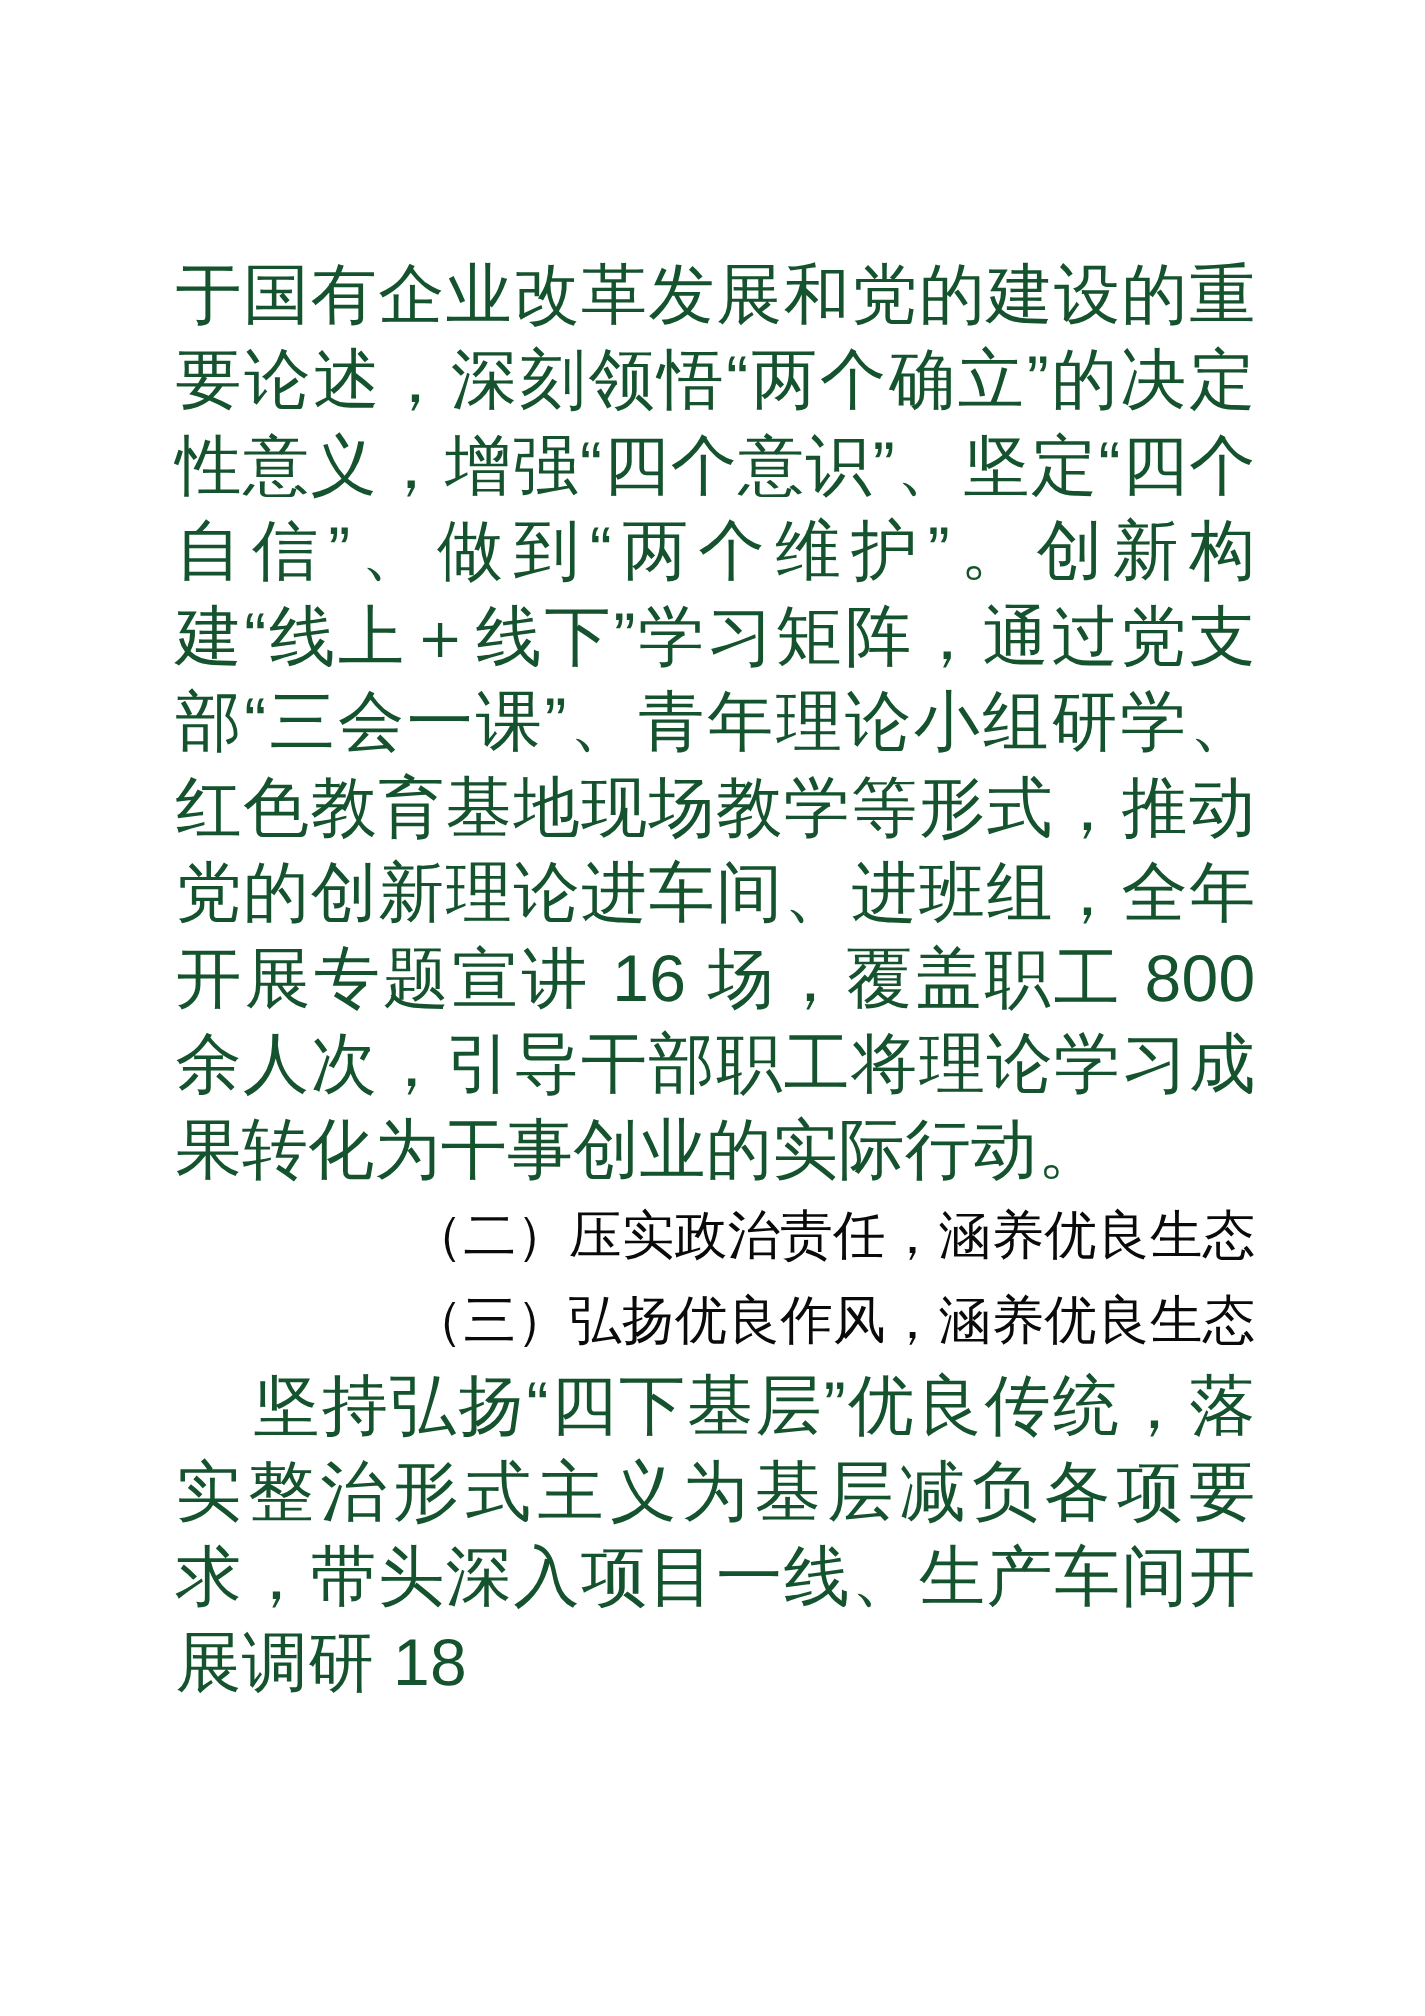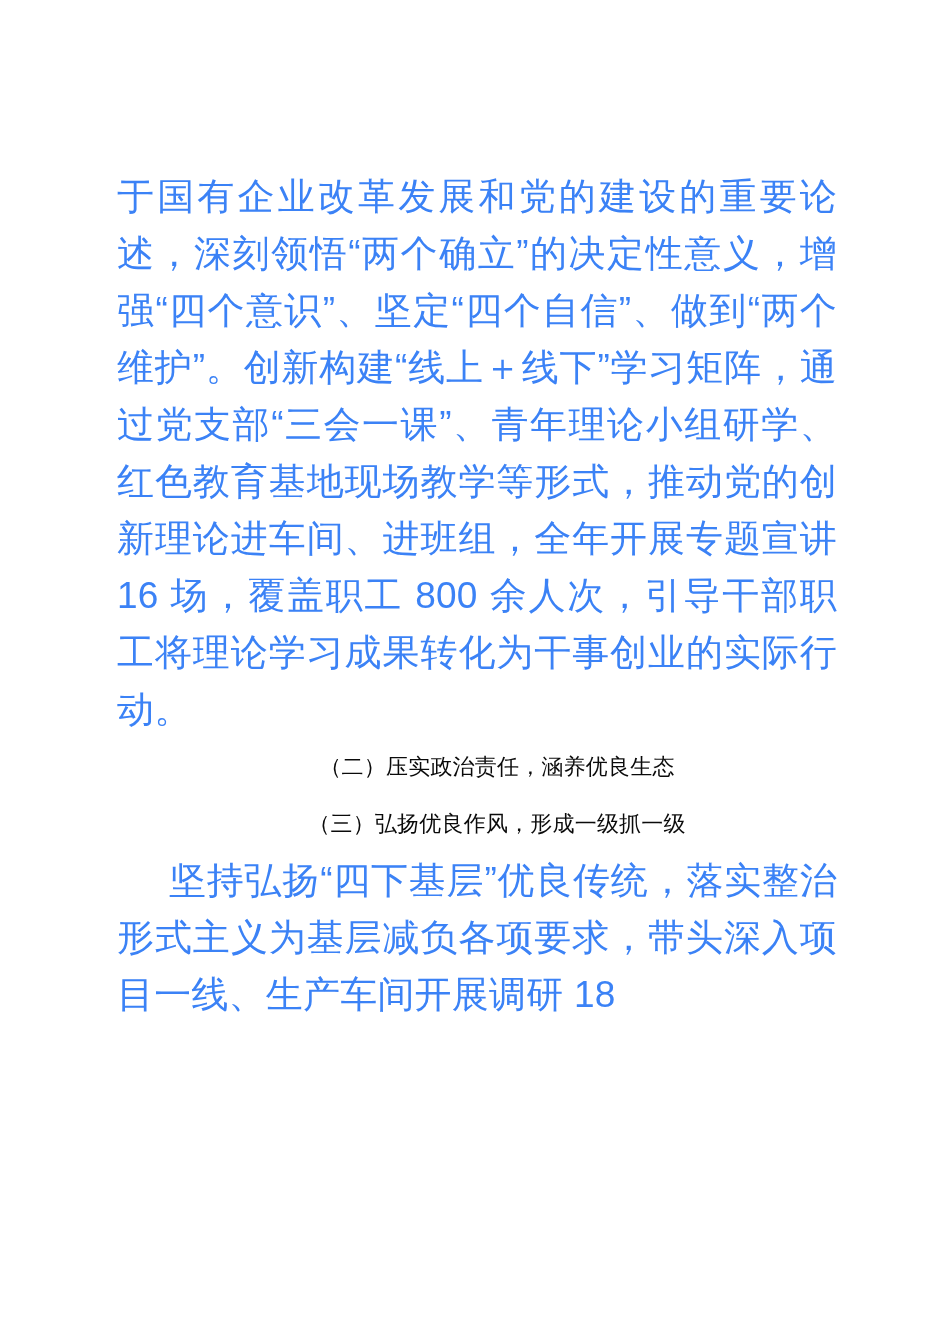--- a/index.html
+++ b/index.html
@@ -26,65 +26,65 @@
 
   .doc-body {
     position: absolute;
     left: 117px;
     top: 168px;
     width: 720px;
   }
 
   
   .para {
-    font-size: 37px;
+    font-size: 44px;
     line-height: 57px;
     text-align: justify;
     text-justify: inter-character;
     text-align-last: left;
     letter-spacing: 0.2px;
     margin: 0;
-    color: #3b82f6;
+    color: #14532d;
     font-weight: 400;
     word-break: break-all;
     white-space: normal;
   }
 
   
   .para.cont {
     text-indent: 0;
   }
 
   
   .para.indent {
     text-indent: 52px;
   }
 
   
   .heading {
-    font-size: 22px;
+    font-size: 35px;
     line-height: 57px;
-    text-align: center;
+    text-align: right;
     margin: 0;
     text-indent: 40px;
     letter-spacing: 0.2px;
     color: #0a0a0a;
     font-weight: 400;
     white-space: nowrap;
   }
 </style>
 </head>
 <body>
 
 <div class="page">
   <div class="doc-body">
 
     <p class="para cont">于国有企业改革发展和党的建设的重要论述，深刻领悟“两个确立”的决定性意义，增强“四个意识”、坚定“四个自信”、做到“两个维护”。创新构建“线上＋线下”学习矩阵，通过党支部“三会一课”、青年理论小组研学、红色教育基地现场教学等形式，推动党的创新理论进车间、进班组，全年开展专题宣讲 16 场，覆盖职工 800 余人次，引导干部职工将理论学习成果转化为干事创业的实际行动。</p>
 
     <p class="heading">（二）压实政治责任，涵养优良生态</p>
 
 
-    <p class="heading">（三）弘扬优良作风，形成一级抓一级</p>
+    <p class="heading">（三）弘扬优良作风，涵养优良生态</p>
 
     <p class="para indent">坚持弘扬“四下基层”优良传统，落实整治形式主义为基层减负各项要求，带头深入项目一线、生产车间开展调研 18</p>
 
   </div>
 </div>
 
 </body></html>

